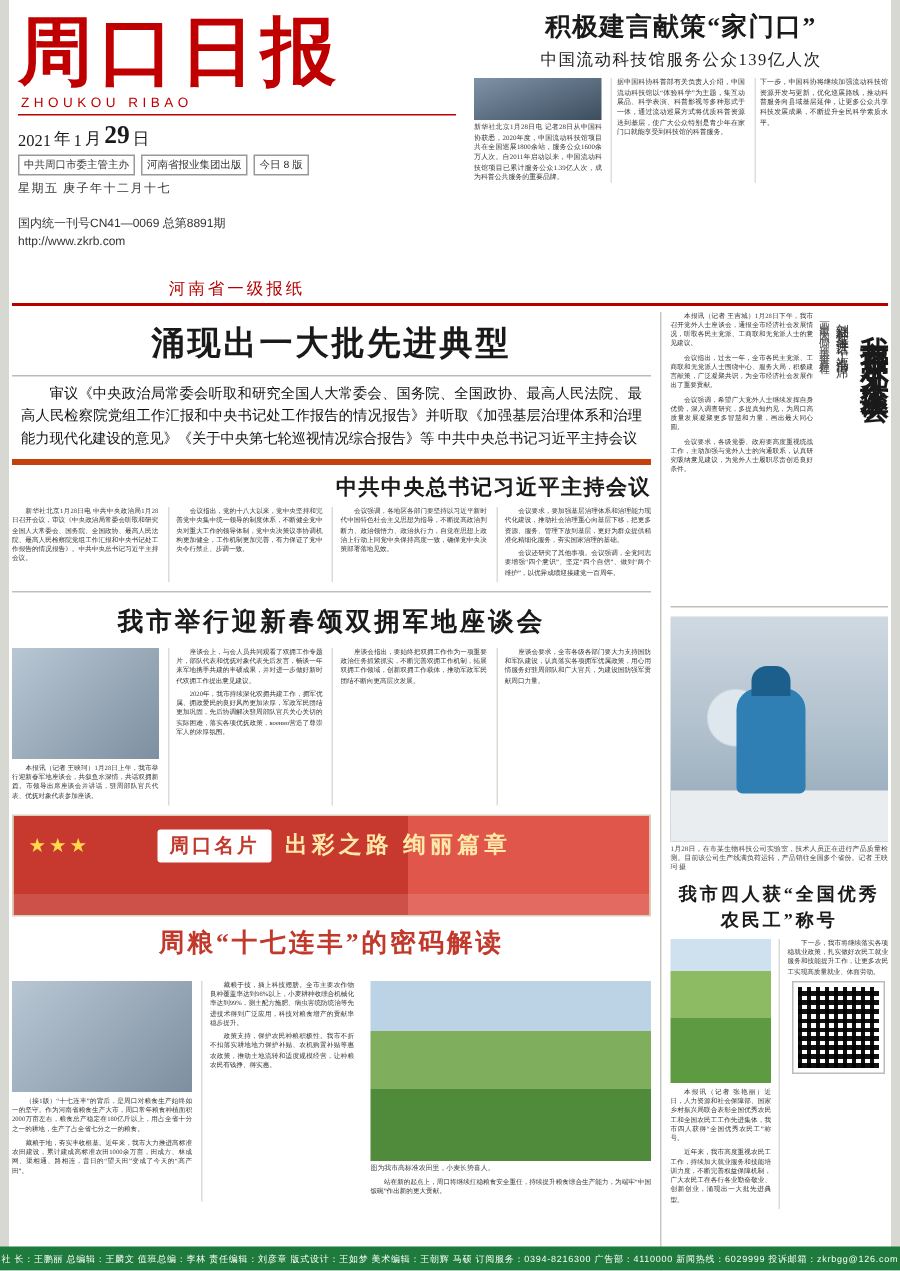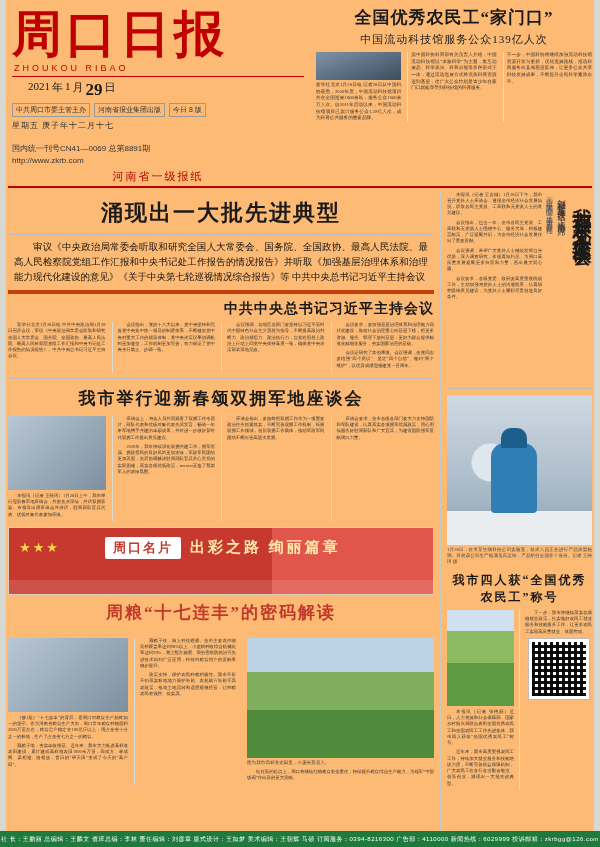--- a/index.html
+++ b/index.html
@@ -3,41 +3,41 @@
 <meta charset="utf-8">
 <style>
   html,body{margin:0;padding:0;}
   body{
     width:600px;height:847px;overflow:hidden;
     background:#cfcfcf;
     font-family:"Liberation Serif","DejaVu Serif",serif;
     color:#1a1a1a;
   }
   .page{
-    position:relative;width:600px;height:847px;background:#fdba74;
+    position:relative;width:600px;height:847px;background:#ffffff;
     box-sizing:border-box;
     padding:6px 8px 0 8px;
   }
   
   .masthead{display:flex;align-items:flex-start;border-bottom:2px solid #b40000;padding-bottom:2px;}
   .mast-left{width:300px;}
   .mast-title{
     font-family:"Liberation Serif","DejaVu Serif",serif;
     font-size:50px;font-weight:bold;color:#c00000;letter-spacing:4px;line-height:1.05;
     margin:2px 0 0 4px;
   }
   .mast-pinyin{font-size:9px;color:#c00000;letter-spacing:3px;margin:2px 0 0 6px;font-family:"Liberation Sans",sans-serif;}
   .mast-rule{height:1px;background:#c00000;margin:3px 4px 3px 4px;}
-  .mast-date{display:flex;align-items:flex-start;font-size:11px;margin-left:20px;gap:2px;}
+  .mast-date{display:flex;align-items:flex-end;font-size:11px;margin-left:4px;gap:2px;}
   .mast-date .big{font-size:17px;font-weight:bold;}
   .mast-meta{display:flex;gap:4px;margin:3px 0 0 4px;}
   .mast-meta div{border:1px solid #999;font-size:7px;padding:1px 3px;color:#333;font-family:"Liberation Sans",sans-serif;}
   .mast-sub{font-size:8px;margin:3px 0 12px 4px;color:#333;font-family:Liberation Serif, serif;letter-spacing:1px;}
   .mast-sub2{font-size:8px;margin:2px 0 0 4px;color:#333;font-family:"Liberation Sans",sans-serif;}
-  .mast-prov{text-align:center;font-size:11px;color:#b40000;margin-top:4px;letter-spacing:2px;}
+  .mast-prov{text-align:center;font-size:11px;color:#b40000;margin-top:20px;letter-spacing:2px;}
   .mast-right{flex:1;padding-left:8px;}
   .banner-hl{font-size:17px;font-weight:bold;text-align:center;letter-spacing:1px;}
   .banner-sub{font-size:11px;text-align:center;margin-top:3px;color:#222;letter-spacing:1px;}
   .banner-cols{display:flex;gap:6px;margin-top:5px;}
   .banner-cols .c{
     flex:1;font-size:4.6px;line-height:1.45;text-align:justify;color:#333;
     border-left:1px solid #ddd;padding-left:3px;
   }
   .banner-cols .c:first-child{border-left:none;padding-left:0;}
   .thumb{width:100%;height:28px;background:linear-gradient(160deg,#7f93a8,#3c4d5e);margin-bottom:2px;}
@@ -162,21 +162,21 @@
         <div>中共周口市委主管主办</div>
         <div>河南省报业集团出版</div>
         <div>今日 8 版</div>
       </div>
       <div class="mast-sub">星期五 庚子年十二月十七</div>
       <div class="mast-sub2">国内统一刊号CN41—0069 总第8891期</div>
       <div class="mast-sub2">http://www.zkrb.com</div>
       <div class="mast-prov">河南省一级报纸</div>
     </div>
     <div class="mast-right">
-      <div class="banner-hl">全国优秀农民工“家门口”</div>
+      <div class="banner-hl">积极建言献策“家门口”</div>
       <div class="banner-sub">中国流动科技馆服务公众139亿人次</div>
       <div class="banner-cols">
         <div class="c">
           <div class="thumb"></div>
           <span>新华社北京1月28日电 记者28日从中国科协获悉，2020年度，中国流动科技馆项目共在全国巡展1800余站，服务公众1600余万人次。自2011年启动以来，中国流动科技馆项目已累计服务公众1.39亿人次，成为科普公共服务的重要品牌。</span>
         </div>
         <div class="c">
           <span>据中国科协科普部有关负责人介绍，中国流动科技馆以“体验科学”为主题，集互动展品、科学表演、科普影视等多种形式于一体，通过流动巡展方式将优质科普资源送到基层，使广大公众特别是青少年在家门口就能享受到科技馆的科普服务。</span>
         </div>
         <div class="c">

